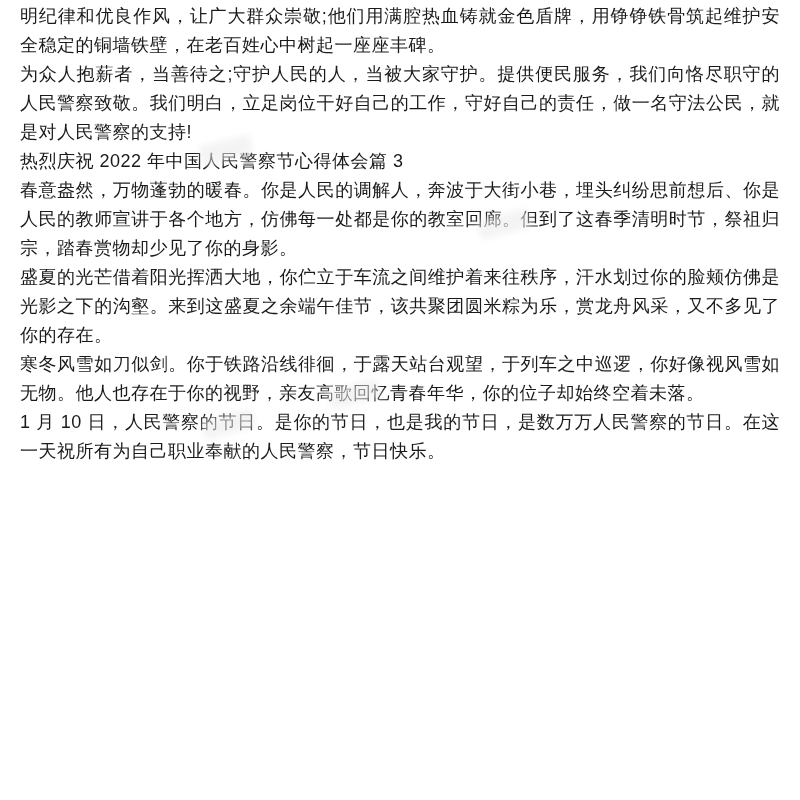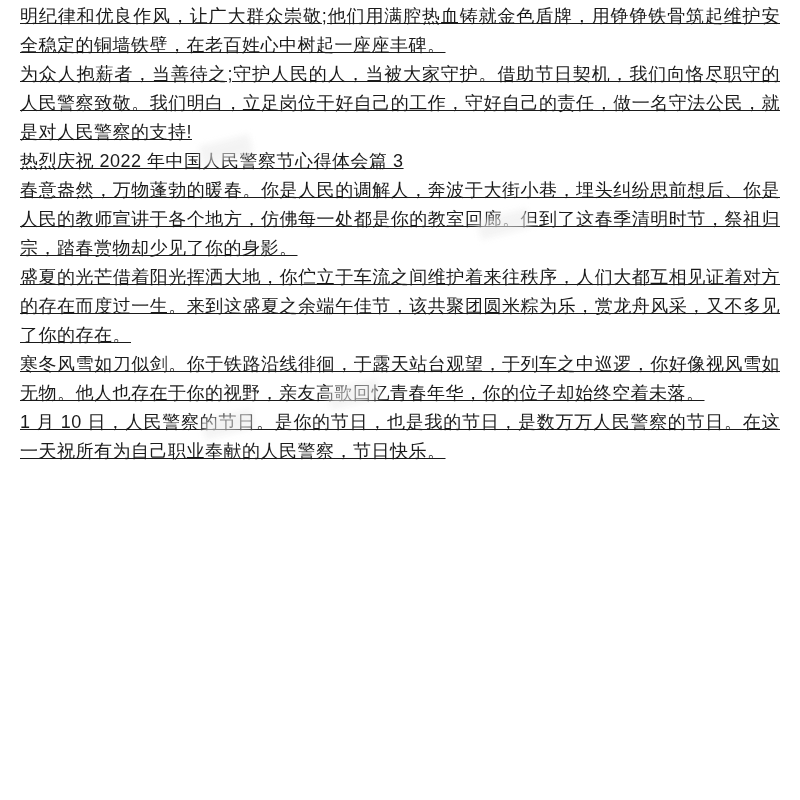--- a/index.html
+++ b/index.html
@@ -23,21 +23,20 @@
   }
   .page p {
     margin: 0;
     padding: 0;
     font-size: 18px;
     line-height: 29px;
     letter-spacing: 0.5px;
     text-align: justify;
     text-justify: inter-ideograph;
     word-break: break-all;
-    text-decoration: underline;
   }
   .watermark-layer {
     position: absolute;
     inset: 0;
     pointer-events: none;
     z-index: 2;
   }
   .watermark-blob {
     position: absolute;
     width: 52px;
@@ -51,24 +50,24 @@
   .wb1 { left: 200px; top: 140px; }
   .wb2 { left: 478px; top: 214px; }
   .wb3 { left: 328px; top: 384px; }
   .wb4 { left: 202px; top: 414px; }
 </style>
 </head>
 <body>
 
 <main class="page">
   <p>明纪律和优良作风，让广大群众崇敬;他们用满腔热血铸就金色盾牌，用铮铮铁骨筑起维护安全稳定的铜墙铁壁，在老百姓心中树起一座座丰碑。</p>
-  <p>为众人抱薪者，当善待之;守护人民的人，当被大家守护。借助节日契机，我们向恪尽职守的人民警察致敬。我们明白，立足岗位干好自己的工作，守好自己的责任，做一名守法公民，就是对人民警察的支持!</p>
+  <p>为众人抱薪者，当善待之;守护人民的人，当被大家守护。提供便民服务，我们向恪尽职守的人民警察致敬。我们明白，立足岗位干好自己的工作，守好自己的责任，做一名守法公民，就是对人民警察的支持!</p>
   <p>热烈庆祝 2022 年中国人民警察节心得体会篇 3</p>
   <p>春意盎然，万物蓬勃的暖春。你是人民的调解人，奔波于大街小巷，埋头纠纷思前想后、你是人民的教师宣讲于各个地方，仿佛每一处都是你的教室回廊。但到了这春季清明时节，祭祖归宗，踏春赏物却少见了你的身影。</p>
-  <p>盛夏的光芒借着阳光挥洒大地，你伫立于车流之间维护着来往秩序，人们大都互相见证着对方的存在而度过一生。来到这盛夏之余端午佳节，该共聚团圆米粽为乐，赏龙舟风采，又不多见了你的存在。</p>
+  <p>盛夏的光芒借着阳光挥洒大地，你伫立于车流之间维护着来往秩序，汗水划过你的脸颊仿佛是光影之下的沟壑。来到这盛夏之余端午佳节，该共聚团圆米粽为乐，赏龙舟风采，又不多见了你的存在。</p>
   <p>寒冬风雪如刀似剑。你于铁路沿线徘徊，于露天站台观望，于列车之中巡逻，你好像视风雪如无物。他人也存在于你的视野，亲友高歌回忆青春年华，你的位子却始终空着未落。</p>
   <p>1 月 10 日，人民警察的节日。是你的节日，也是我的节日，是数万万人民警察的节日。在这一天祝所有为自己职业奉献的人民警察，节日快乐。</p>
 </main>
 
 <div class="watermark-layer">
   <div class="watermark-blob wb1"></div>
   <div class="watermark-blob wb2"></div>
   <div class="watermark-blob wb3"></div>
   <div class="watermark-blob wb4"></div>
 </div>

